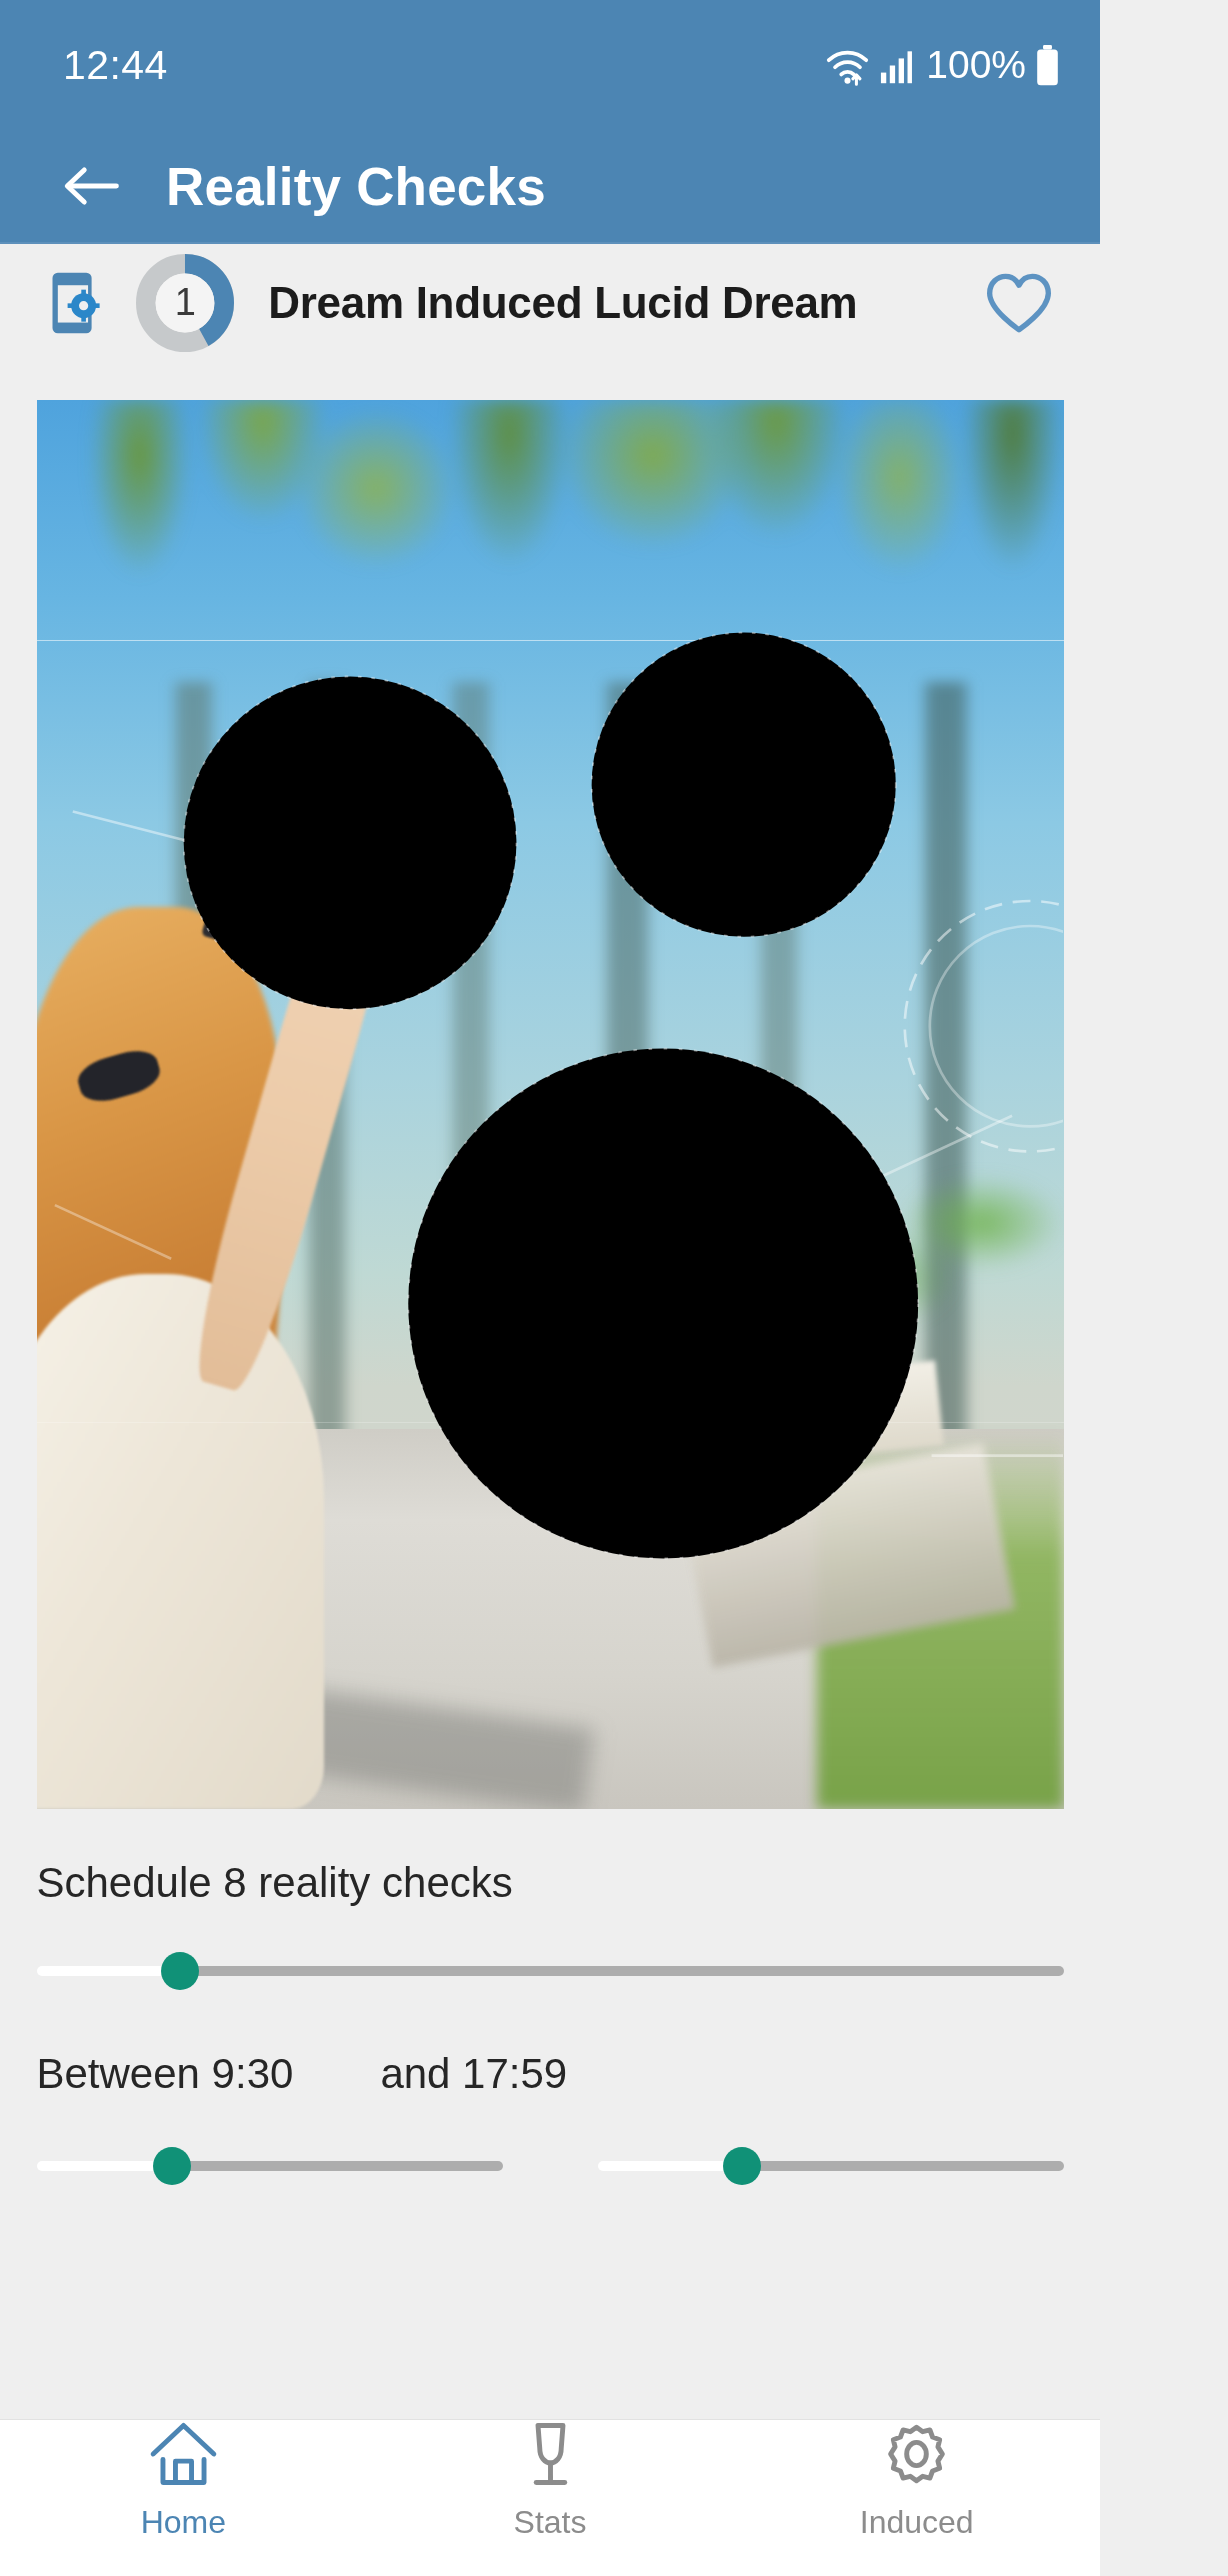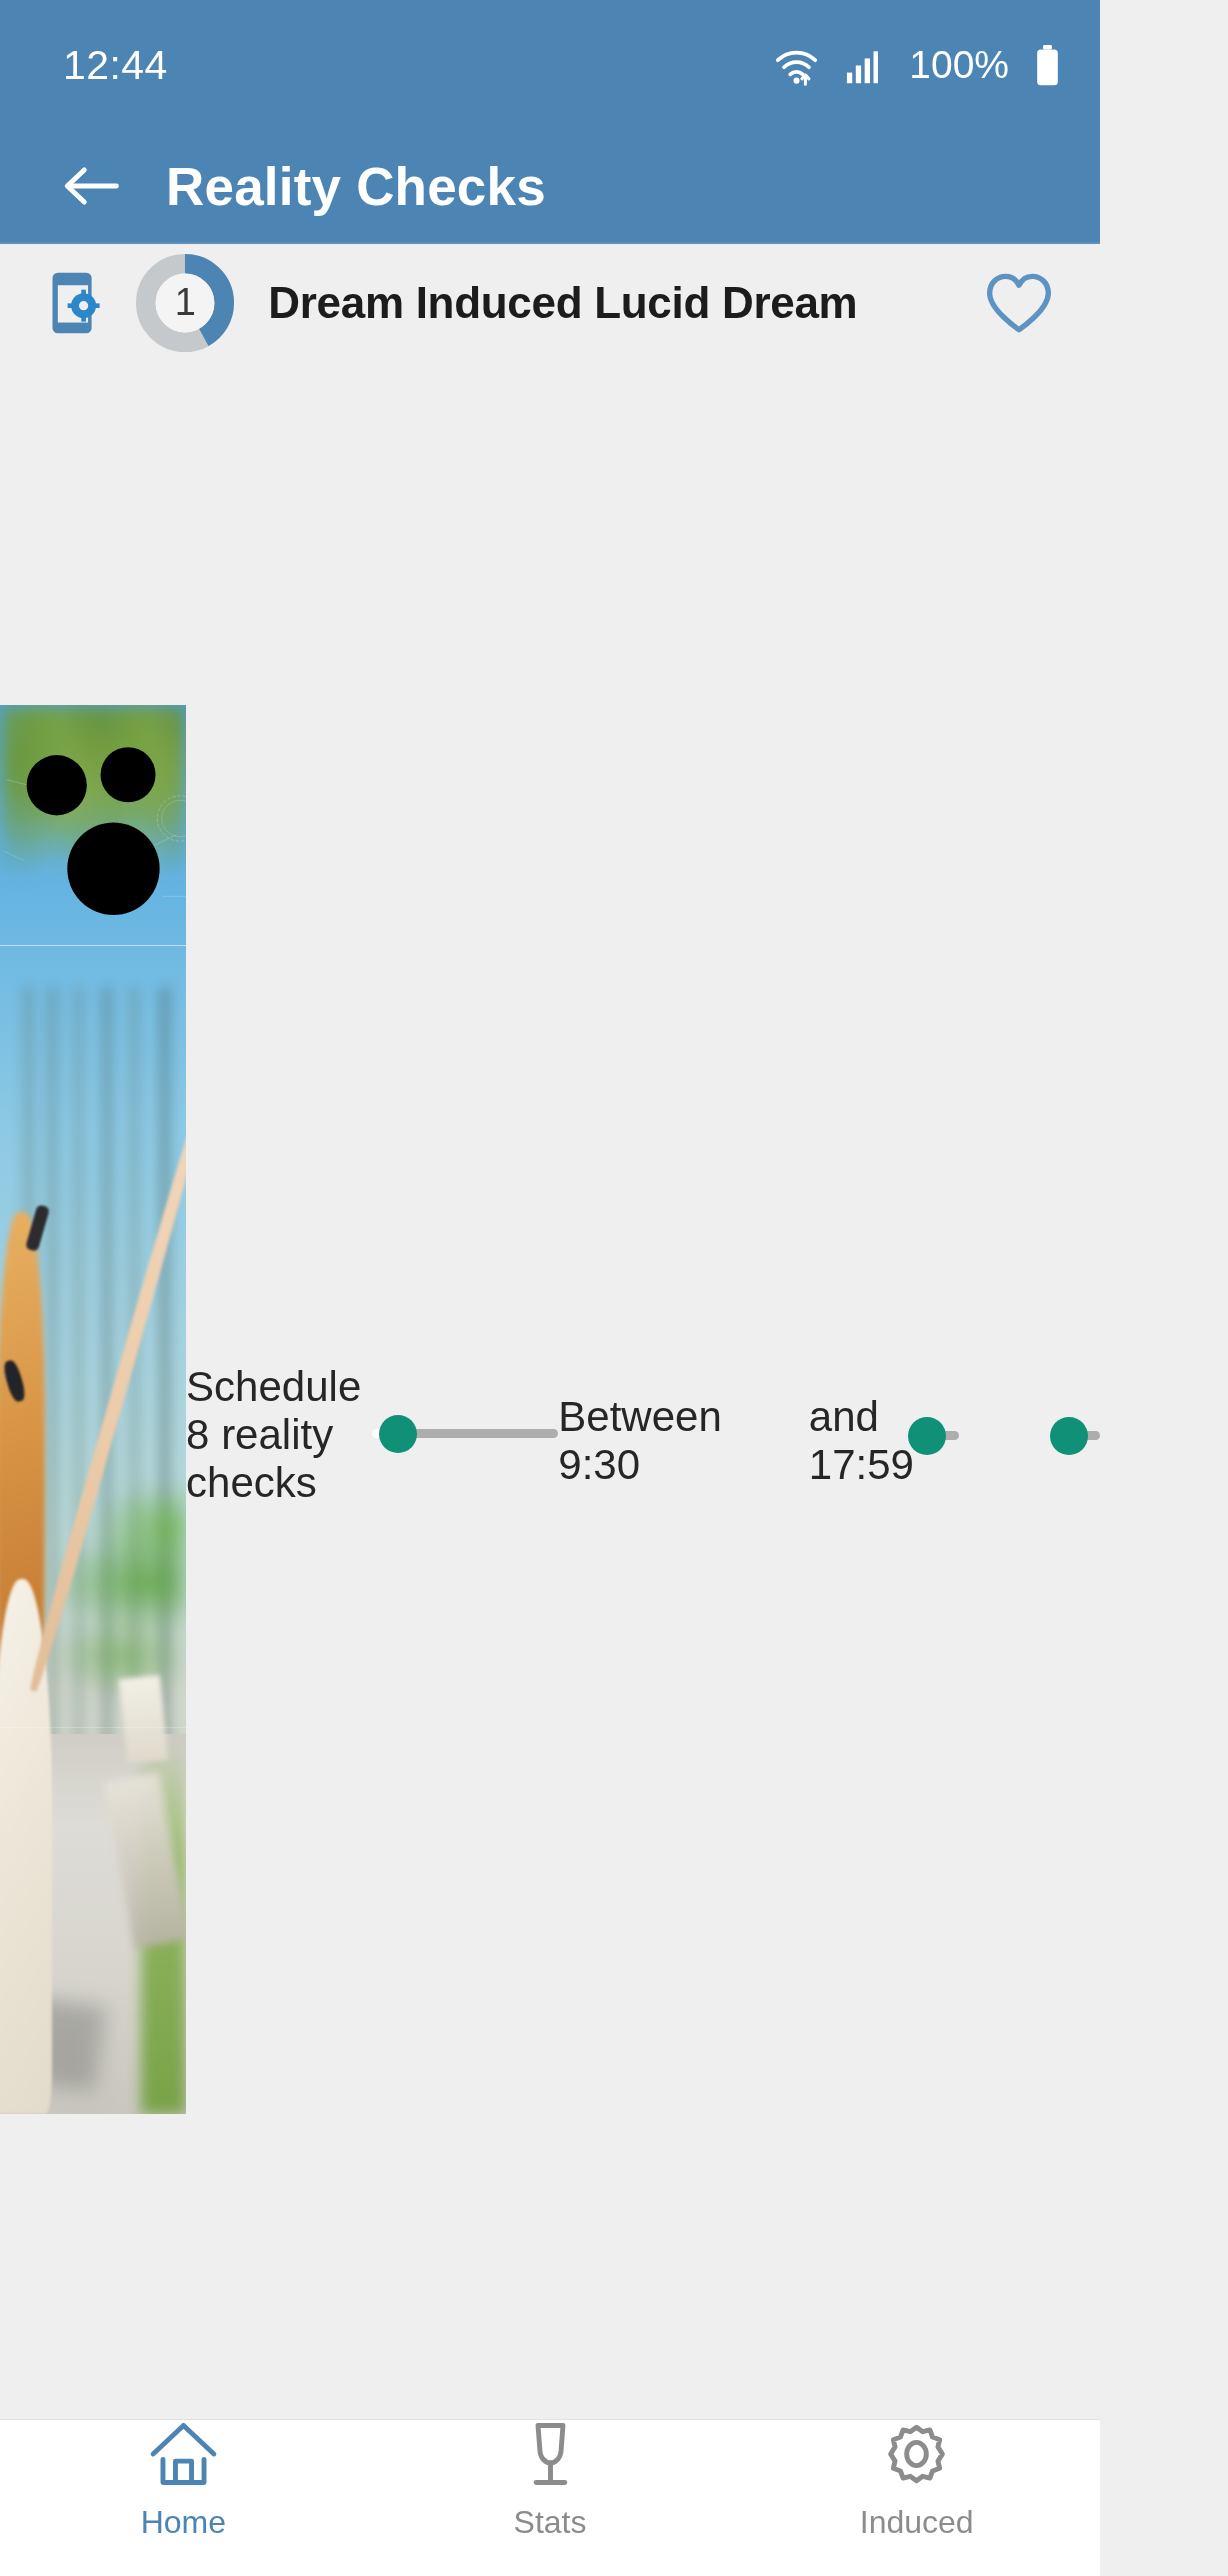--- a/index.html
+++ b/index.html
@@ -22,21 +22,21 @@
     background: #4C85B3;
     display: flex; align-items: center;
     padding: 0 39px 0 63px;
     flex: 0 0 auto;
   }
   .status-time {
     color: #ffffff; font-size: 41px; letter-spacing: 0.4px;
     font-weight: 400;
   }
   .status-right {
-    margin-left: auto; display: flex; align-items: center; gap: 25px;
+    margin-left: auto; display: flex; align-items: center; gap: 8px;
   }
   .status-right svg { display: block; }
   .batt-pct { color:#fff; font-size: 39px; letter-spacing:0; margin-left:5.4px;}
 
   
   .appbar {
     height: 112px; background: #4C85B3;
     display: flex; align-items: center;
     padding: 0 36px 0 55px;
     flex: 0 0 auto;
@@ -69,21 +69,21 @@
   }
   .card-title {
     margin-left: 34px; font-size: 44px; font-weight: 700; color: #1c1c1c;
     letter-spacing: -0.3px; white-space: nowrap;
   }
   .fav-icon { margin-left: auto; margin-right: 16px; width: 77px; height: 77px; display:flex;align-items:center;justify-content:center;}
 
   
   .content {
     flex: 1 1 auto; position: relative; background: #EFEFEF;
-    display: flex; align-items: center;
+    display: flex; flex-direction: column; align-items: center;
     padding-top: 39px;
   }
 
   .photo {
     width: 1027px; height: 1409px;
     position: relative; overflow: hidden;
     background: #76b4d6;
   }
   .photo .sky {
     position:absolute; inset:0;

